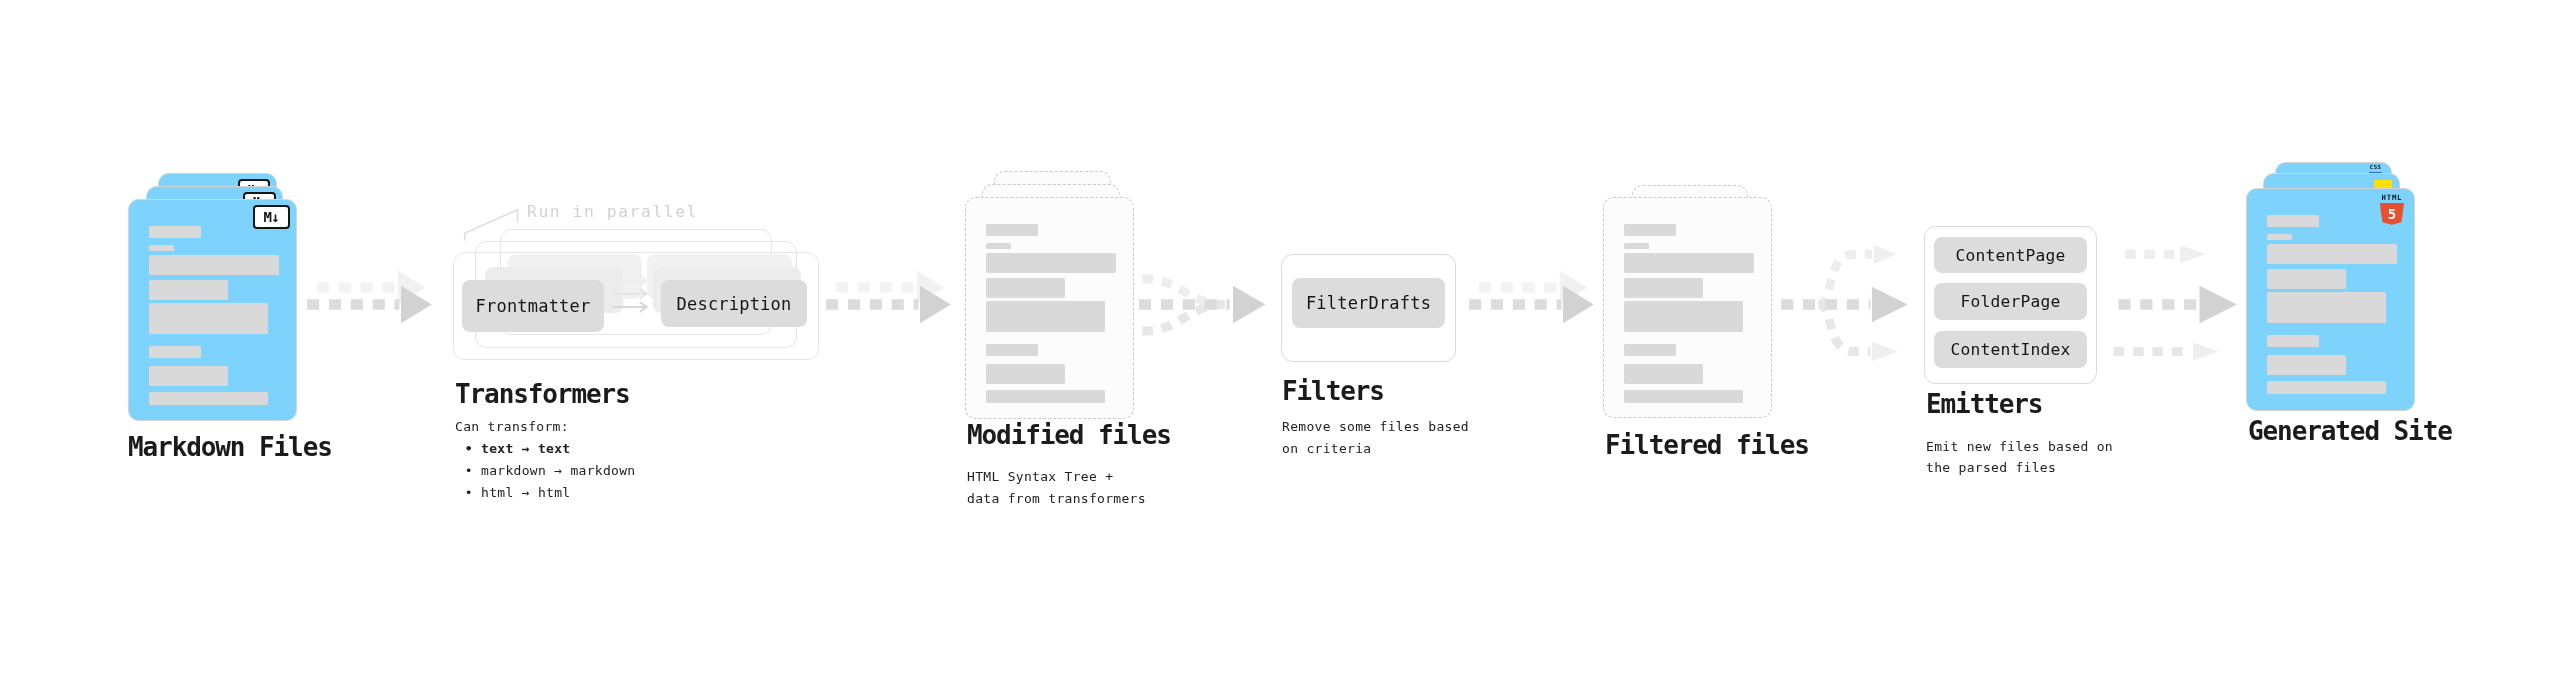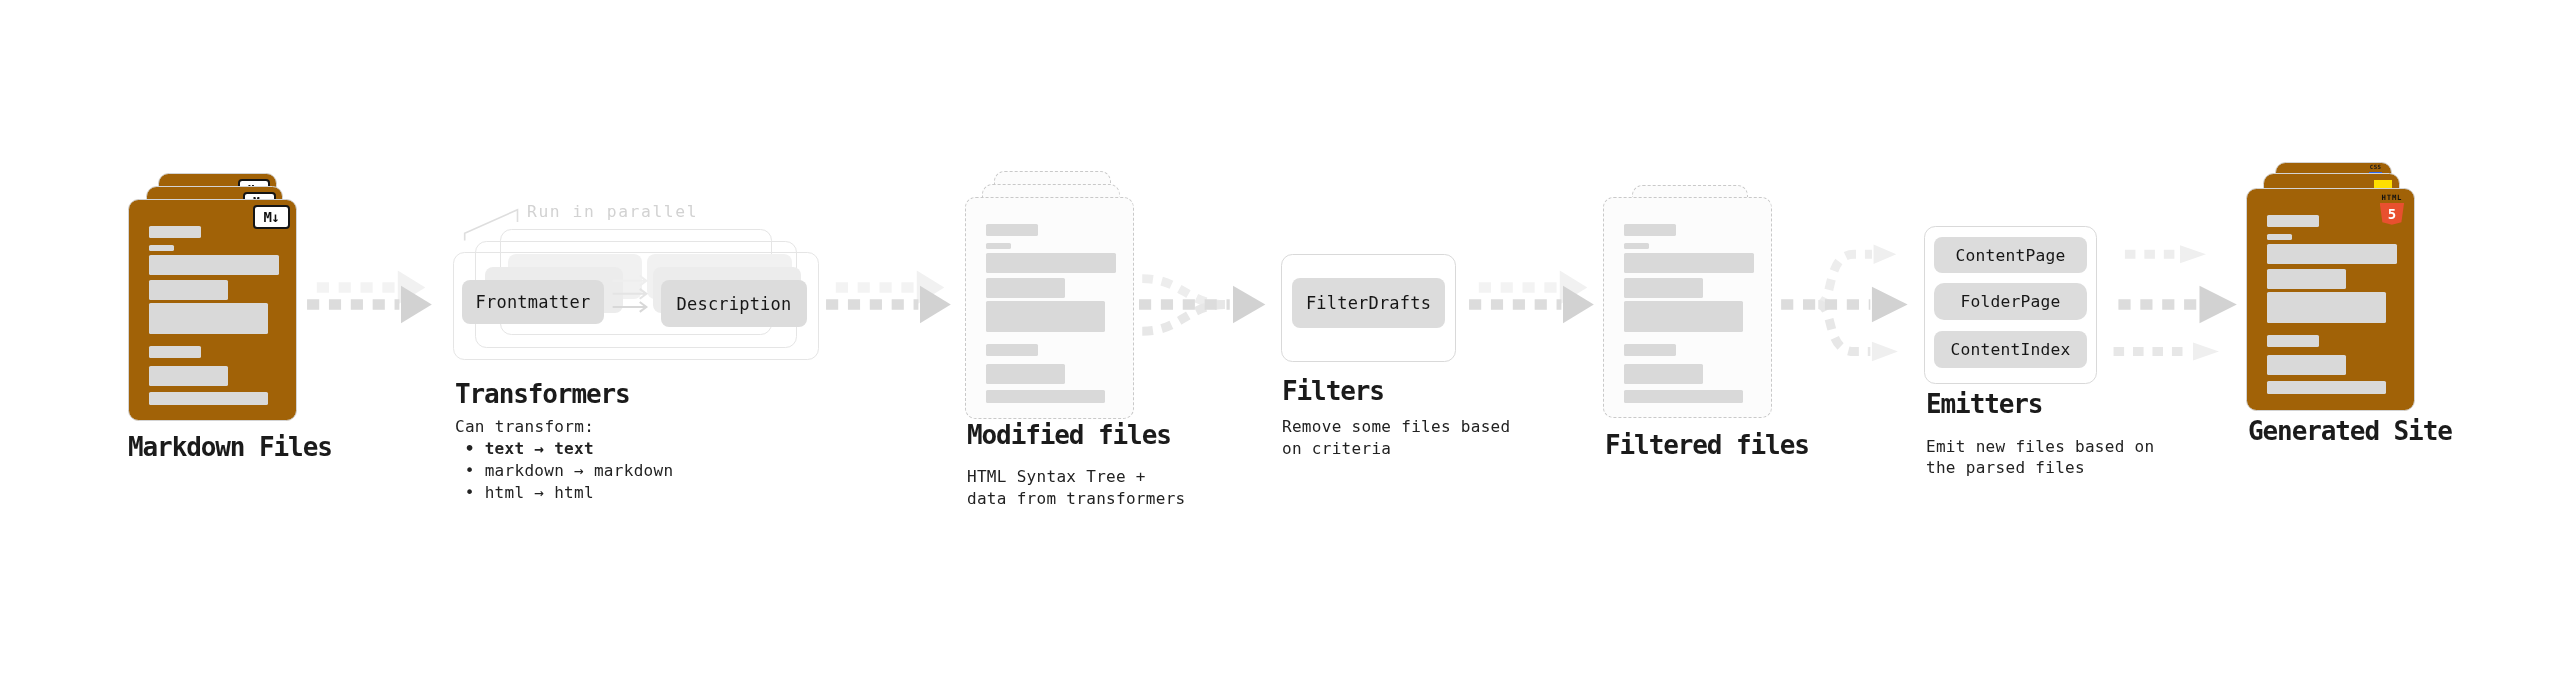--- a/index.html
+++ b/index.html
@@ -4,35 +4,35 @@
 <style>
   :root{
     --text:#1b1b1b; --chip:#dcdcdc; --card-border:#d4d4d4; --dashed-border:#c9c9c9;
     --arrow:#dcdcdc; --arrow-head:#d2d2d2; --arrow-back:#f3f3f3; --arrow-light:#ededed;
     --html5-orange:#E8502F; --js-yellow:#FFDF00; --css-blue:#2965F1; --annotation-gray:#d2d2d2;
   }
   html,body{margin:0;padding:0;background:#ffffff;}
   body{width:2576px;height:681px;overflow:hidden;
        font-family:"DejaVu Sans Mono","Liberation Mono",monospace;color:var(--text);}
   #stage{position:relative;width:2576px;height:681px;background:#fff;}
-  .card{position:absolute;background:#a16207;border:1.6px solid var(--card-border);border-radius:10.6px;}
+  .card{position:absolute;background:#7dd3fc;border:1.6px solid var(--card-border);border-radius:10.6px;}
   .card.dashed{border:1.6px dashed var(--dashed-border);background:#fcfcfc;}
   .bars{position:absolute;left:0;top:0;right:0;bottom:0;overflow:hidden;border-radius:9px;}
   .bar{position:absolute;background:#d9d9d9;border-radius:1.6px;}
   .bars .bar:nth-child(1){left:20.3px;top:26px;width:52px;height:12.2px;}
   .bars .bar:nth-child(2){left:20.3px;top:45px;width:24.4px;height:5.7px;}
   .bars .bar:nth-child(3){left:20.3px;top:55px;width:130px;height:19.5px;}
   .bars .bar:nth-child(4){left:20.3px;top:80px;width:79px;height:19.5px;}
   .bars .bar:nth-child(5){left:20.3px;top:103px;width:119px;height:31px;}
   .bars .bar:nth-child(6){left:20.3px;top:146px;width:52px;height:12.2px;}
   .bars .bar:nth-child(7){left:20.3px;top:166px;width:79px;height:19.5px;}
   .bars .bar:nth-child(8){left:20.3px;top:192px;width:119px;height:13px;}
 
   .heading{position:absolute;font-size:26px;font-weight:700;letter-spacing:-1.1px;color:var(--text);white-space:nowrap;}
-  .caption{position:absolute;font-size:16px;letter-spacing:0.3px;line-height:22px;color:#222;white-space:nowrap;}
+  .caption{position:absolute;font-size:13px;letter-spacing:0.3px;line-height:22px;color:#222;white-space:nowrap;}
 
   .chip{position:absolute;background:var(--chip);border-radius:8.1px;display:flex;align-items:center;justify-content:center;
         font-size:17px;letter-spacing:0.2px;color:#161616;white-space:nowrap;}
   .ghost{position:absolute;border-radius:8.1px;background:#ececec;}
   .ghost.g2{background:#f1f1f1;}
 
   .obox{position:absolute;border:1.6px solid #e5e5e5;border-radius:11.4px;background:transparent;}
   .panel{position:absolute;border:1.6px solid #d9d9d9;border-radius:11.4px;background:#ffffff;}
 
   .mbadge{position:absolute;top:4.9px;right:6.5px;width:32.5px;height:20.3px;border:2.4px solid #151515;border-radius:4.1px;
@@ -107,21 +107,21 @@
   <svg style="left:459px;top:203px;" width="65" height="41" viewBox="0 0 80 50">
     <polyline points="7,46 7,37 72,8 72,23" fill="none" stroke="#dedede" stroke-width="2"></polyline>
   </svg>
   <div class="annotation" style="left:527px;top:202px;">Run in parallel</div>
 
   <div class="ghost g2" style="left:508px;top:254px;width:134px;height:45px;"></div>
   <div class="ghost" style="left:485px;top:267px;width:138px;height:46px;"></div>
   <div class="ghost g2" style="left:647px;top:254px;width:145px;height:45px;"></div>
   <div class="ghost" style="left:653px;top:267px;width:148px;height:46px;"></div>
 
-  <div class="chip" style="left:462px;top:280px;width:142px;height:44px;">Frontmatter</div>
+  <div class="chip" style="left:462px;top:280px;width:142px;height:52px;">Frontmatter</div>
   <div class="chip" style="left:661px;top:280px;width:146px;height:47px;">Description</div>
 
   <svg style="left:611px;top:270px;" width="46" height="46" viewBox="0 0 56 56">
     <path class="mini-arrow" stroke="#eeeeee" d="M2 13 H42 M35 7 L43 13 L35 19"></path>
     <path class="mini-arrow" stroke="#e4e4e4" d="M2 29 H42 M35 23 L43 29 L35 35"></path>
     <path class="mini-arrow" stroke="#d8d8d8" d="M2 45 H42 M35 39 L43 45 L35 51"></path>
   </svg>
 
   <div class="heading" style="left:455px;top:379px;">Transformers</div>
   <div class="caption" style="left:455px;top:416px;">
@@ -199,21 +199,21 @@
     <path class="dash-light" d="M52 82 C72 82 60 20 96 20 L118 20"></path>
     <polygon class="head-light" points="120,8 148,20 120,32"></polygon>
     <path class="dash-mid2" d="M52 82 C72 82 60 140 96 140 L116 140"></path>
     <polygon class="head-light" points="118,128 150,140 118,152"></polygon>
     <path class="dash-front" d="M6 82 H116"></path>
     <polygon class="head-front" points="118,60 162,82 118,104"></polygon>
   </svg>
 
   <div class="panel" style="left:1924px;top:226px;width:171px;height:156px;"></div>
   <div class="chip" style="left:1934px;top:237px;width:153px;height:36px;font-size:16.3px;">ContentPage</div>
-  <div class="chip" style="left:1934px;top:283px;width:153px;height:37px;font-size:16.3px;border-radius:10px;">FolderPage</div>
+  <div class="chip" style="left:1934px;top:283px;width:153px;height:37px;font-size:16.3px;">FolderPage</div>
   <div class="chip" style="left:1934px;top:331px;width:153px;height:37px;font-size:16.3px;">ContentIndex</div>
   <div class="heading" style="left:1926px;top:389px;">Emitters</div>
   <div class="caption" style="left:1926px;top:436px;line-height:21px;">
     <span>Emit new files based on</span><br>
     <span>the parsed files</span>
   </div>
 
   <svg style="left:2110px;top:238px;" width="132" height="133" viewBox="0 0 162 164">
     <path class="dash-light" d="M18 20 H84"></path>
       <polygon class="head-light" points="86,9 118,20 86,31"></polygon>

